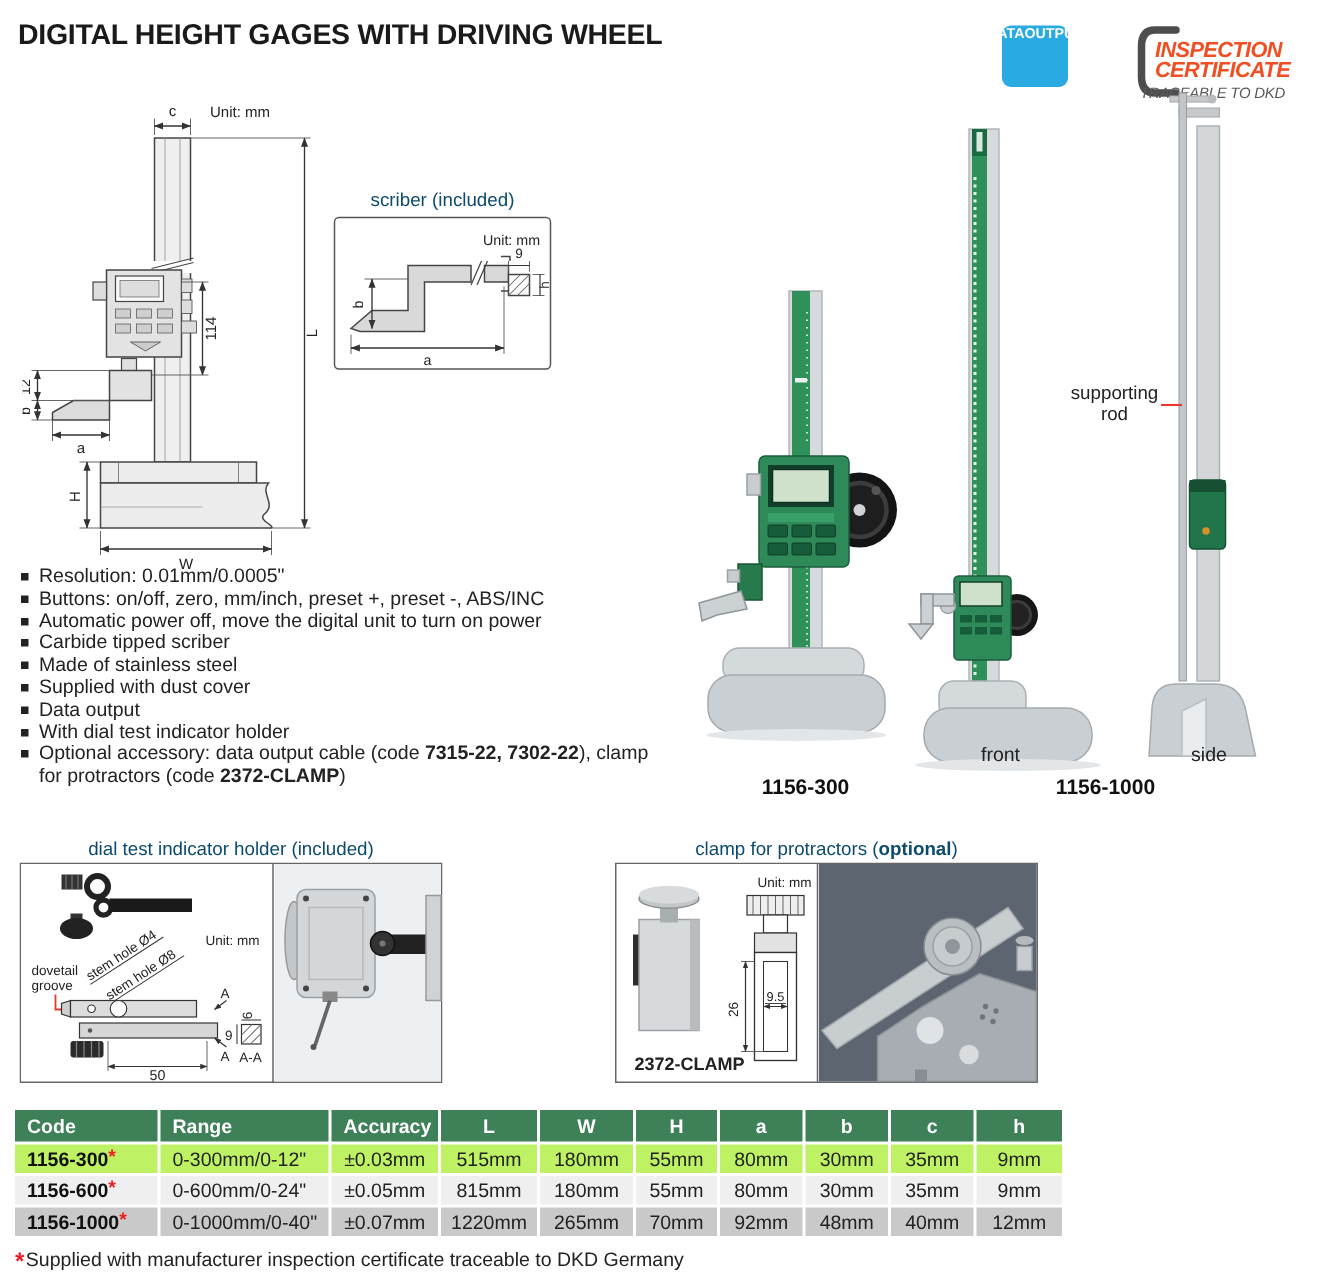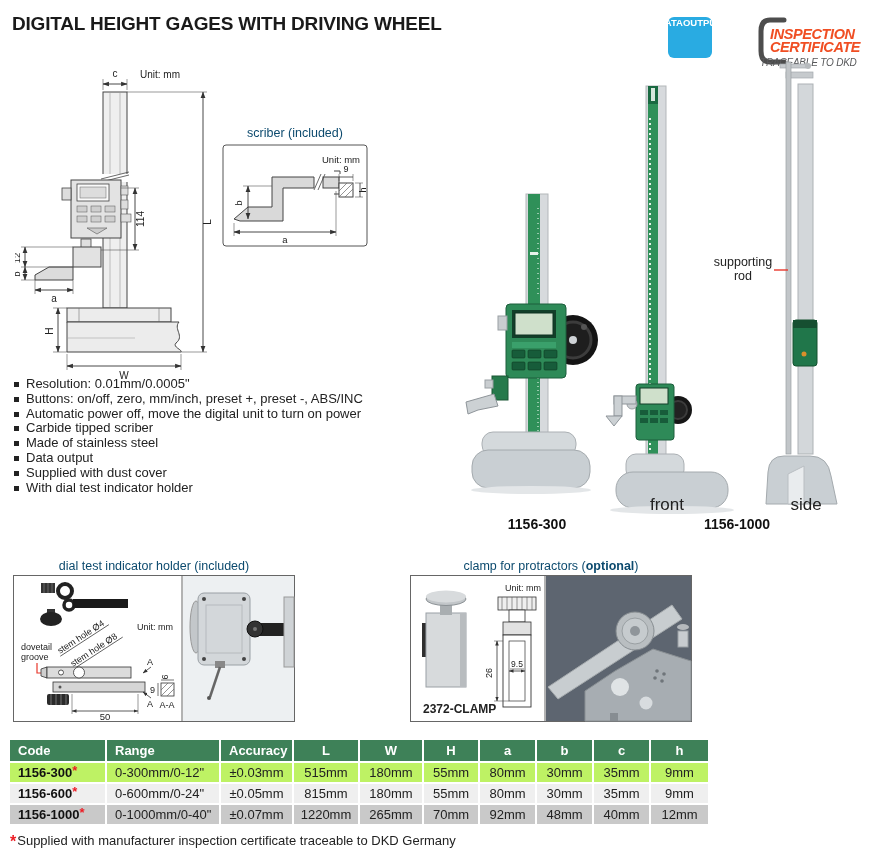--- a/index.html
+++ b/index.html
@@ -18,21 +18,21 @@
   .cert-sub{position:absolute;left:10px;top:47px;font-style:italic;font-size:10px;color:#58595b;letter-spacing:-0.2px;}
   
   .sec-title{font-size:12.5px;text-align:center;color:#0c4a6e;}
   
   .features{left:14px;top:377px;width:424px;font-size:13px;line-height:14.8px;color:#222;}
   .feat{display:flex;}
   .feat .sq{flex:0 0 5px;width:5px;height:5px;background:#222;margin:5px 7px 0 0;}
   .feat .tx{flex:1;}
   .b{font-weight:bold;}
   
-  .photo-label{font-size:17px;color:#222;text-align:center;}
+  .photo-label{font-size:13px;color:#222;text-align:center;}
   .model-label{font-size:14px;font-weight:bold;color:#111;text-align:center;}
   
   .spec-table{left:10px;top:740px;display:grid;
     grid-template-columns:95px 112px 71px 64px 62px 54px 55px 55px 55px 57px;
     grid-auto-rows:auto;gap:2px;background:#fff;}
   .hc{background:#3e8158;color:#fff;font-weight:bold;font-size:13px;height:21px;line-height:21px;}
   .hc.l{padding-left:8px;}
   .hc.c{text-align:center;}
   .cell{font-size:13px;height:19px;line-height:19px;text-align:center;color:#222;}
   .cell.l{text-align:left;padding-left:8px;}
@@ -292,30 +292,34 @@
     <div class="feat">
         <span class="sq"></span>
         <span class="tx">Carbide tipped scriber</span>
       </div>
     <div class="feat">
         <span class="sq"></span>
         <span class="tx">Made of stainless steel</span>
       </div>
     <div class="feat">
         <span class="sq"></span>
+        <span class="tx">Supplied with dust cover</span>
+      </div>
+    <div class="feat">
+        <span class="sq"></span>
         <span class="tx">Data output</span>
       </div>
     <div class="feat">
         <span class="sq"></span>
-        <span class="tx">Supplied with dust cover</span>
-      </div>
-    <div class="feat">
-        <span class="sq"></span>
         <span class="tx">With dial test indicator holder</span>
       </div>
+    <div class="feat">
+      <span class="sq"></span>
+      <span class="tx"><span>Optional accessory: data output cable (code </span><span class="b">7315-22, 7302-22</span><span>), clamp for protractors (code </span><span class="b">2372-CLAMP</span><span>)</span></span>
+    </div>
   </div>
 
   <div class="abs sec-title" style="left:13px;top:559px;width:282px;">dial test indicator holder (included)</div>
   <svg class="abs" style="left:13px;top:575px;" width="282" height="147" viewBox="0 0 282 147">
     <defs>
       <marker id="ho-arr" viewBox="0 0 8 6" refX="7.5" refY="3" markerWidth="6" markerHeight="5" orient="auto-start-reverse">
         <path d="M0,0 L8,3 L0,6 Z" fill="#333"></path>
       </marker>
     </defs>
     <rect x="0.5" y="0.5" width="281" height="146" fill="#fff" stroke="#666"></rect>

